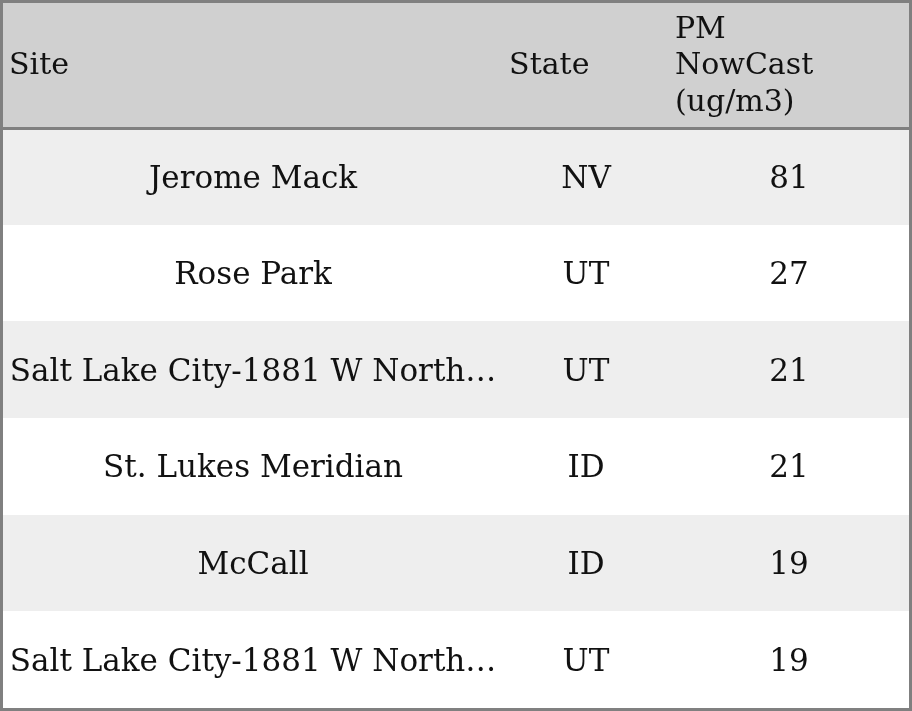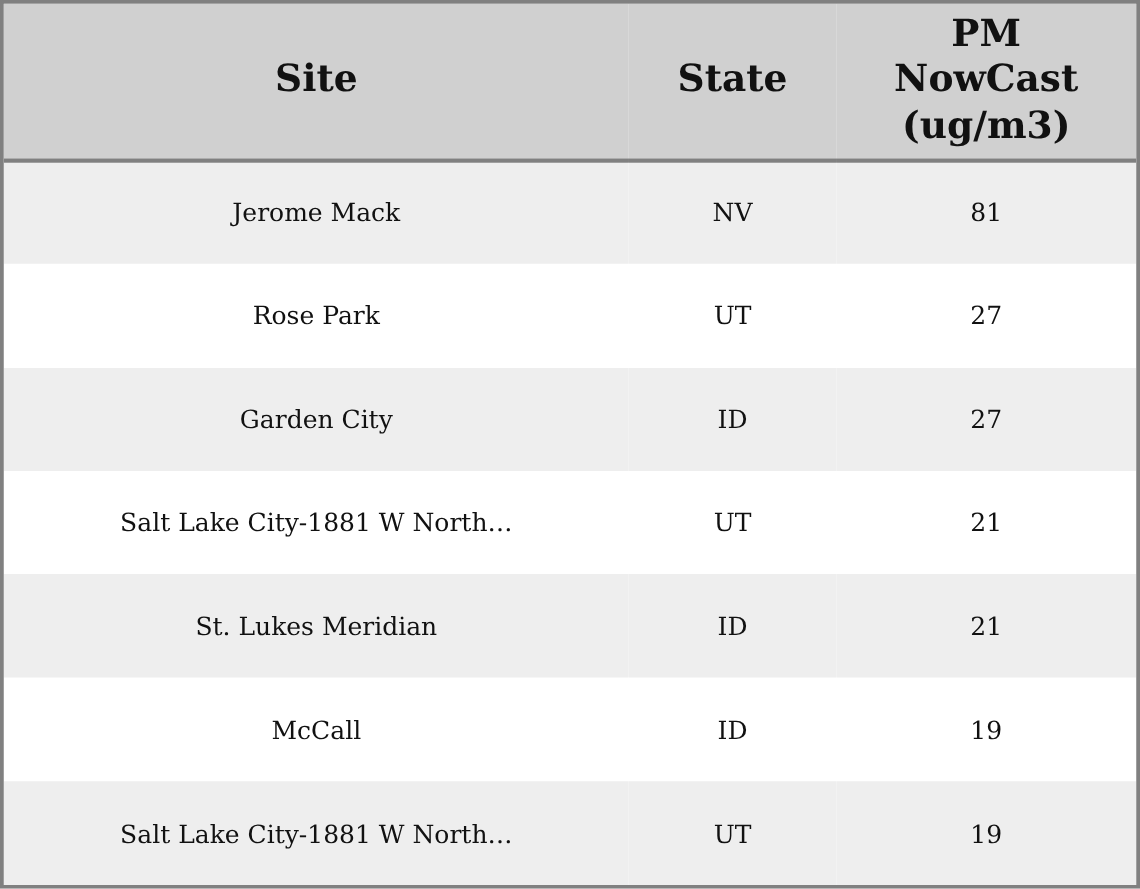--- a/index.html
+++ b/index.html
@@ -32,32 +32,32 @@
     table-layout: fixed;
     color: var(--text);
   }
   col.col-site  { width: 55.2%; }
   col.col-state { width: 18.3%; }
   col.col-pm    { width: 26.5%; }
   thead th {
     height: 125px;
     background: var(--header-bg);
     border-bottom: 3px solid var(--border);
-    font-weight: bold;
+    font-weight: normal;
     font-size: 30px;
     line-height: 1.22;
-    text-align: center;
+    text-align: left;
     vertical-align: middle;
     padding: 2px 6px;
     white-space: pre-line;
     margin-top: 21px;
   }
   tbody td {
     height: 57px;
-    font-size: 20px;
+    font-size: 31px;
     text-align: center;
     vertical-align: middle;
     padding: 0 6px;
     overflow: hidden;
     white-space: nowrap;
   }
   tbody tr:nth-child(odd)  { background: var(--row-alt-bg); }
   tbody tr:nth-child(even) { background: var(--row-bg); }
 </style>
 </head>
@@ -84,25 +84,20 @@
         <td>Jerome Mack</td>
         <td>NV</td>
         <td>81</td>
       </tr>
       <tr>
         <td>Rose Park</td>
         <td>UT</td>
         <td>27</td>
       </tr>
       <tr>
-        <td>Garden City</td>
-        <td>ID</td>
-        <td>27</td>
-      </tr>
-      <tr>
         <td>Salt Lake City-1881 W North…</td>
         <td>UT</td>
         <td>21</td>
       </tr>
       <tr>
         <td>St. Lukes Meridian</td>
         <td>ID</td>
         <td>21</td>
       </tr>
       <tr>

